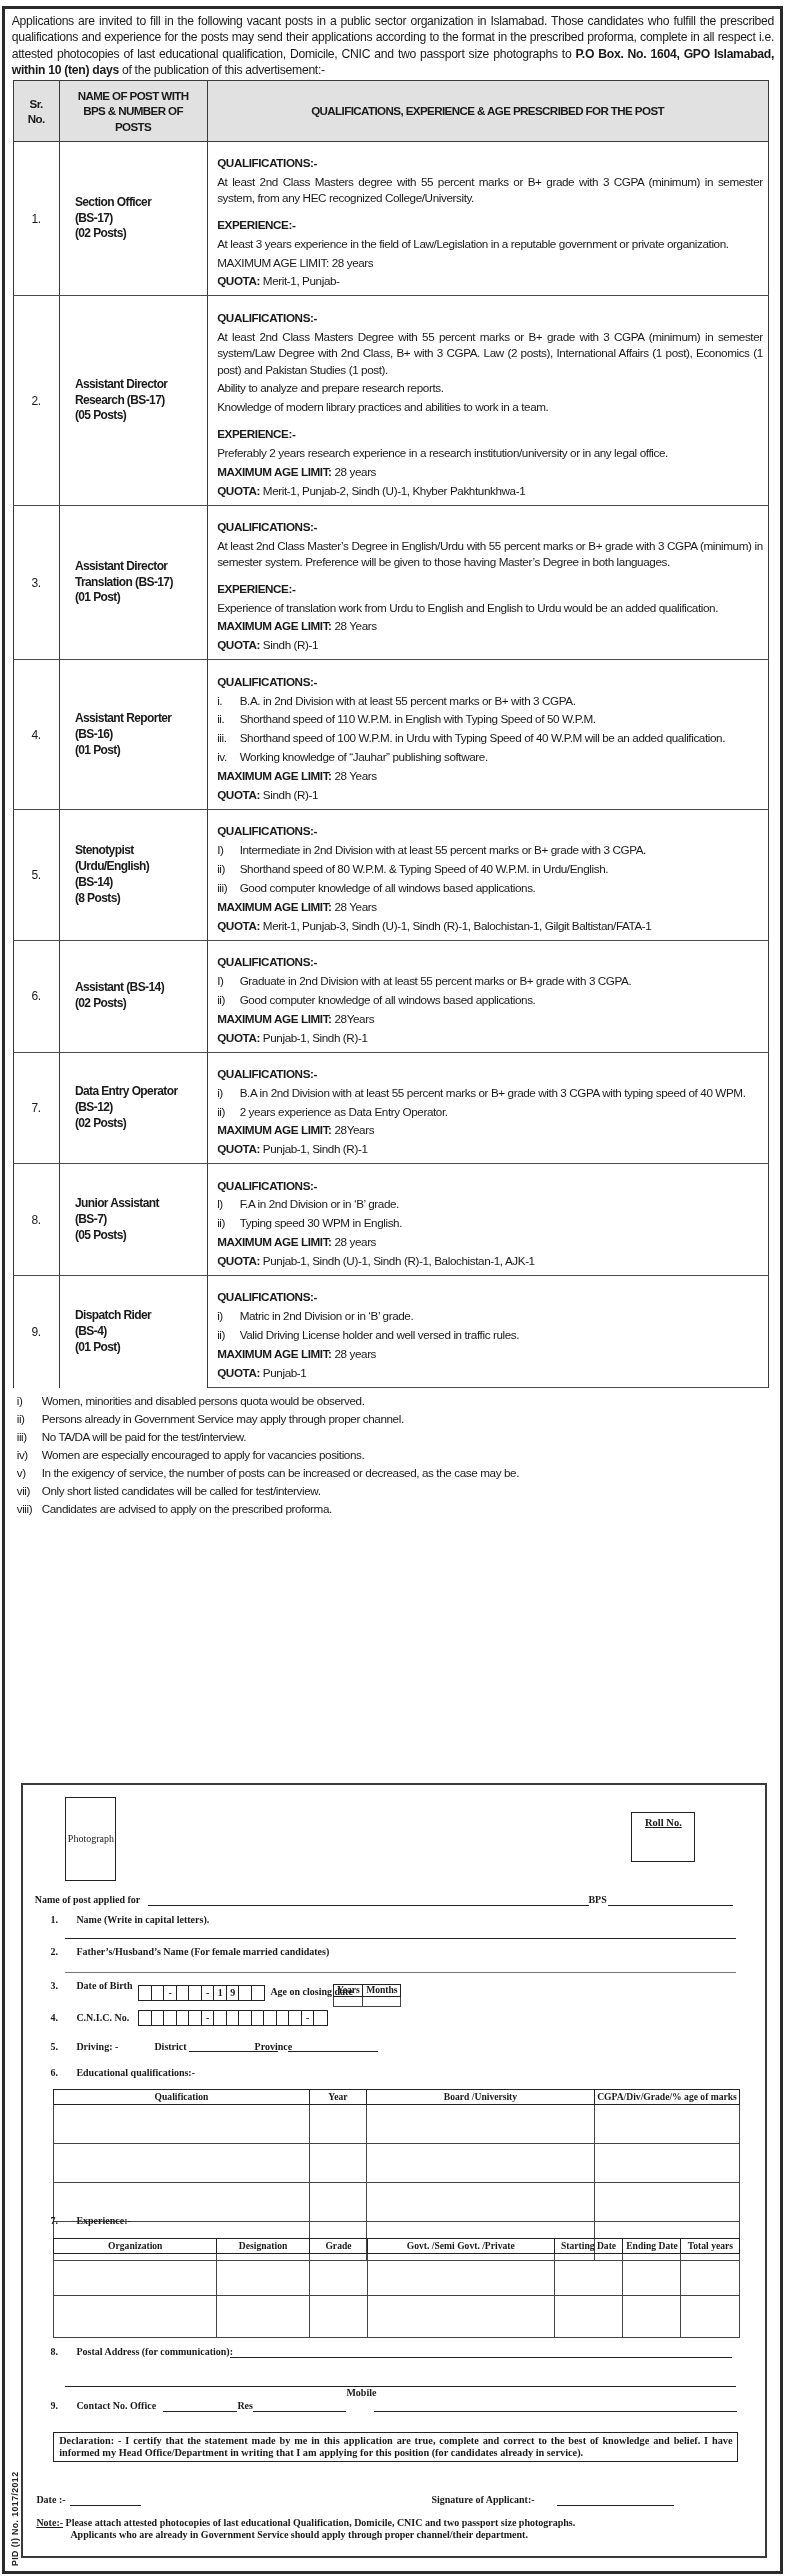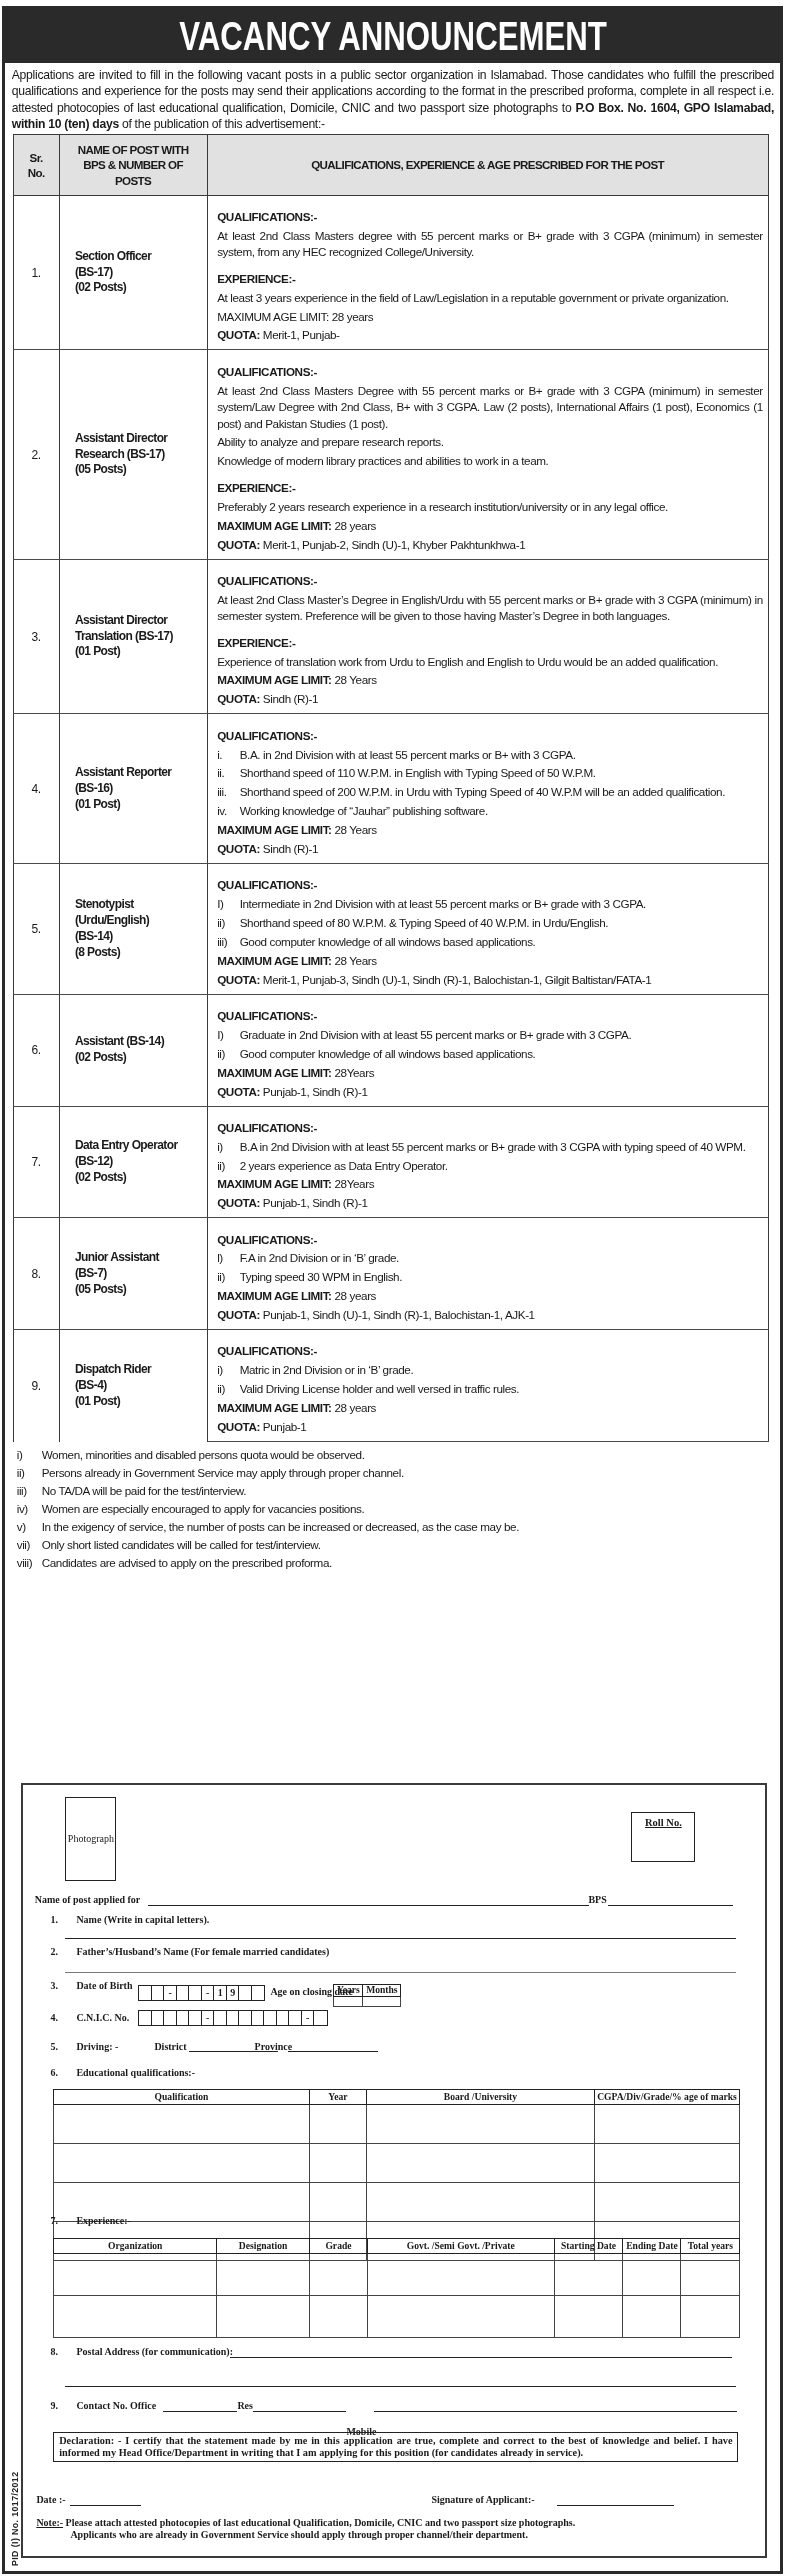--- a/index.html
+++ b/index.html
@@ -46,23 +46,20 @@
   table.ft th { border: 1.2px solid #222; font-weight: bold; text-align: center; line-height: 10.5px; padding: 1.6px 2.4px; vertical-align: top; }
   table.ft td { border: 1.2px solid #444; border-top: 1.6px solid #666; }
   .decl { position: absolute; left: 22px; top: 667px; width: 613px; border: 1.6px solid #222; padding: 1.6px 4.8px; font-size: 10.3px; line-height: 12px; text-align: justify; }
   .pid { position: absolute; left: -16px; top: 708px; transform: rotate(-90deg); transform-origin: left top; font-family: "Liberation Sans", sans-serif; font-weight: bold; font-size: 8.8px; letter-spacing: 0.4px; white-space: nowrap; color: #222; }
 </style>
 </head>
 <body>
 
 <div class="page">
 
-  <div class="banner">
-    <h1>VACANCY ANNOUNCEMENT</h1>
-  </div>
 
   <div class="intro"><span>Applications are invited to fill in the following vacant posts in a public sector organization in Islamabad. Those candidates who fulfill the prescribed qualifications and experience for the posts may send their applications according to the format in the prescribed proforma, complete in all respect i.e.  attested  photocopies  of  last educational  qualification, Domicile, CNIC  and  two  passport  size photographs to </span><b>P.O Box. No. 1604, GPO Islamabad, within 10 (ten) days</b><span> of the publication of this advertisement:-</span></div>
 
   <table class="posts">
     <thead>
       <tr>
         <th style="width:46px">
             <span style="display:block;width:24px;margin:0 auto">Sr. No.</span>
           </th>
         <th style="width:148px">
@@ -118,21 +115,21 @@
             <div class="li">
               <span class="m">i.</span>
               <span class="t">B.A. in 2nd Division with at least 55 percent marks or B+ with 3 CGPA.</span>
             </div>
             <div class="li">
               <span class="m">ii.</span>
               <span class="t">Shorthand speed of 110 W.P.M. in English with Typing Speed of 50 W.P.M.</span>
             </div>
             <div class="li">
               <span class="m">iii.</span>
-              <span class="t">Shorthand speed of 200 W.P.M. in Urdu with Typing Speed of  40 W.P.M will be an added qualification.</span>
+              <span class="t">Shorthand speed of 100 W.P.M. in Urdu with Typing Speed of  40 W.P.M will be an added qualification.</span>
             </div>
             <div class="li">
               <span class="m">iv.</span>
               <span class="t">Working knowledge of “Jauhar” publishing  software.</span>
             </div>
             <p><b>MAXIMUM AGE LIMIT:</b><span> 28 Years</span></p>
             <p><b>QUOTA:</b><span> Sindh (R)-1</span></p>
           </td>
         </tr>
         <tr>
@@ -408,21 +405,21 @@
     <div class="fl" style="left:27px;top:561px">8.</div>
     <div class="fl" style="left:53px;top:561px">Postal Address (for communication):</div>
     <div class="line" style="left:207px;top:572px;width:502px"></div>
     <div class="line" style="left:42px;top:601px;width:671px"></div>
 
     <div class="fl" style="left:27px;top:615px">9.</div>
     <div class="fl" style="left:53px;top:615px">Contact No. Office</div>
     <div class="line" style="left:140px;top:626px;width:74px"></div>
     <div class="fl" style="left:214px;top:615px">Res</div>
     <div class="line" style="left:230px;top:626px;width:93px"></div>
-    <div class="fl" style="left:323px;top:641px">Mobile</div>
+    <div class="fl" style="left:323px;top:602px">Mobile</div>
     <div class="line" style="left:351px;top:626px;width:363px"></div>
 
     <div class="decl" style="left:30px;top:647px;width:685px">Declaration: - I certify that the statement made by me in this application are true, complete and correct to the best of knowledge and belief. I have informed my Head Office/Department in writing that I am applying for this position (for candidates already in service).</div>
 
     <div class="fl" style="left:13px;top:709px">Date :-</div>
     <div class="line" style="left:47px;top:720px;width:71px"></div>
     <div class="fl" style="left:408px;top:709px">Signature of Applicant:-</div>
     <div class="line" style="left:534px;top:720px;width:117px"></div>
 
     <div class="fl" style="left:13px;top:732px"><span style="text-decoration:underline">Note:-</span><span> Please attach attested photocopies of last educational Qualification, Domicile, CNIC and two passport size photographs.</span></div>

